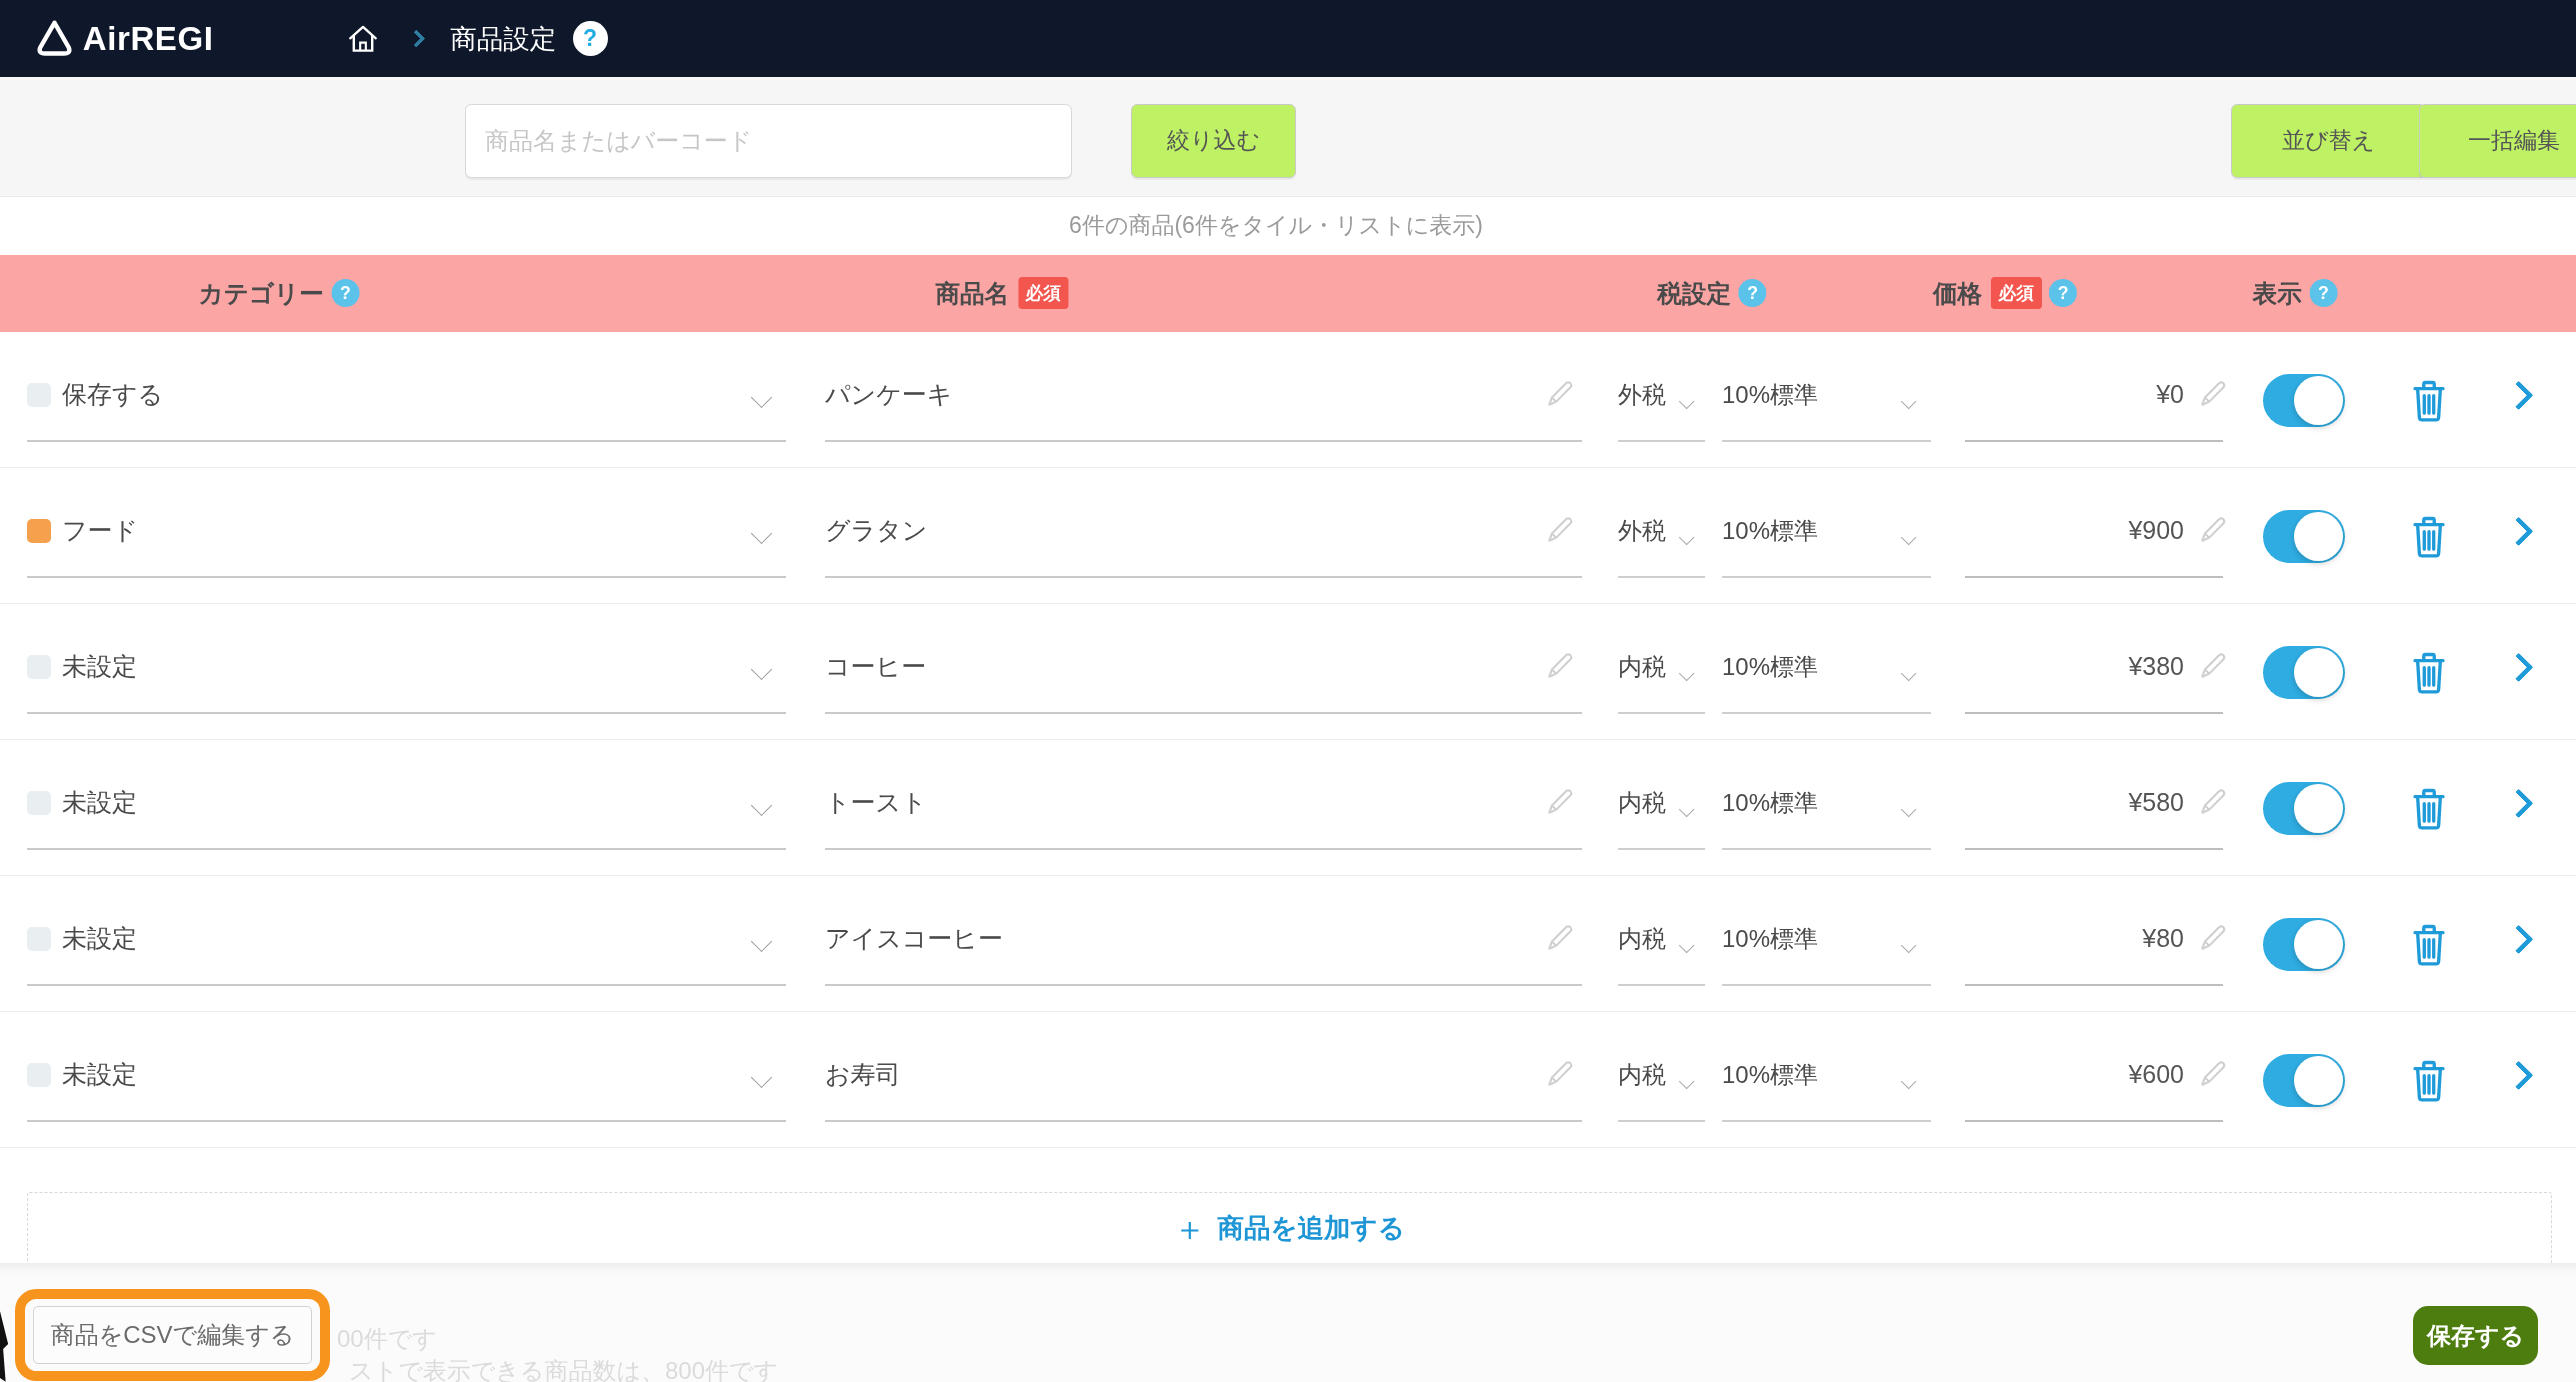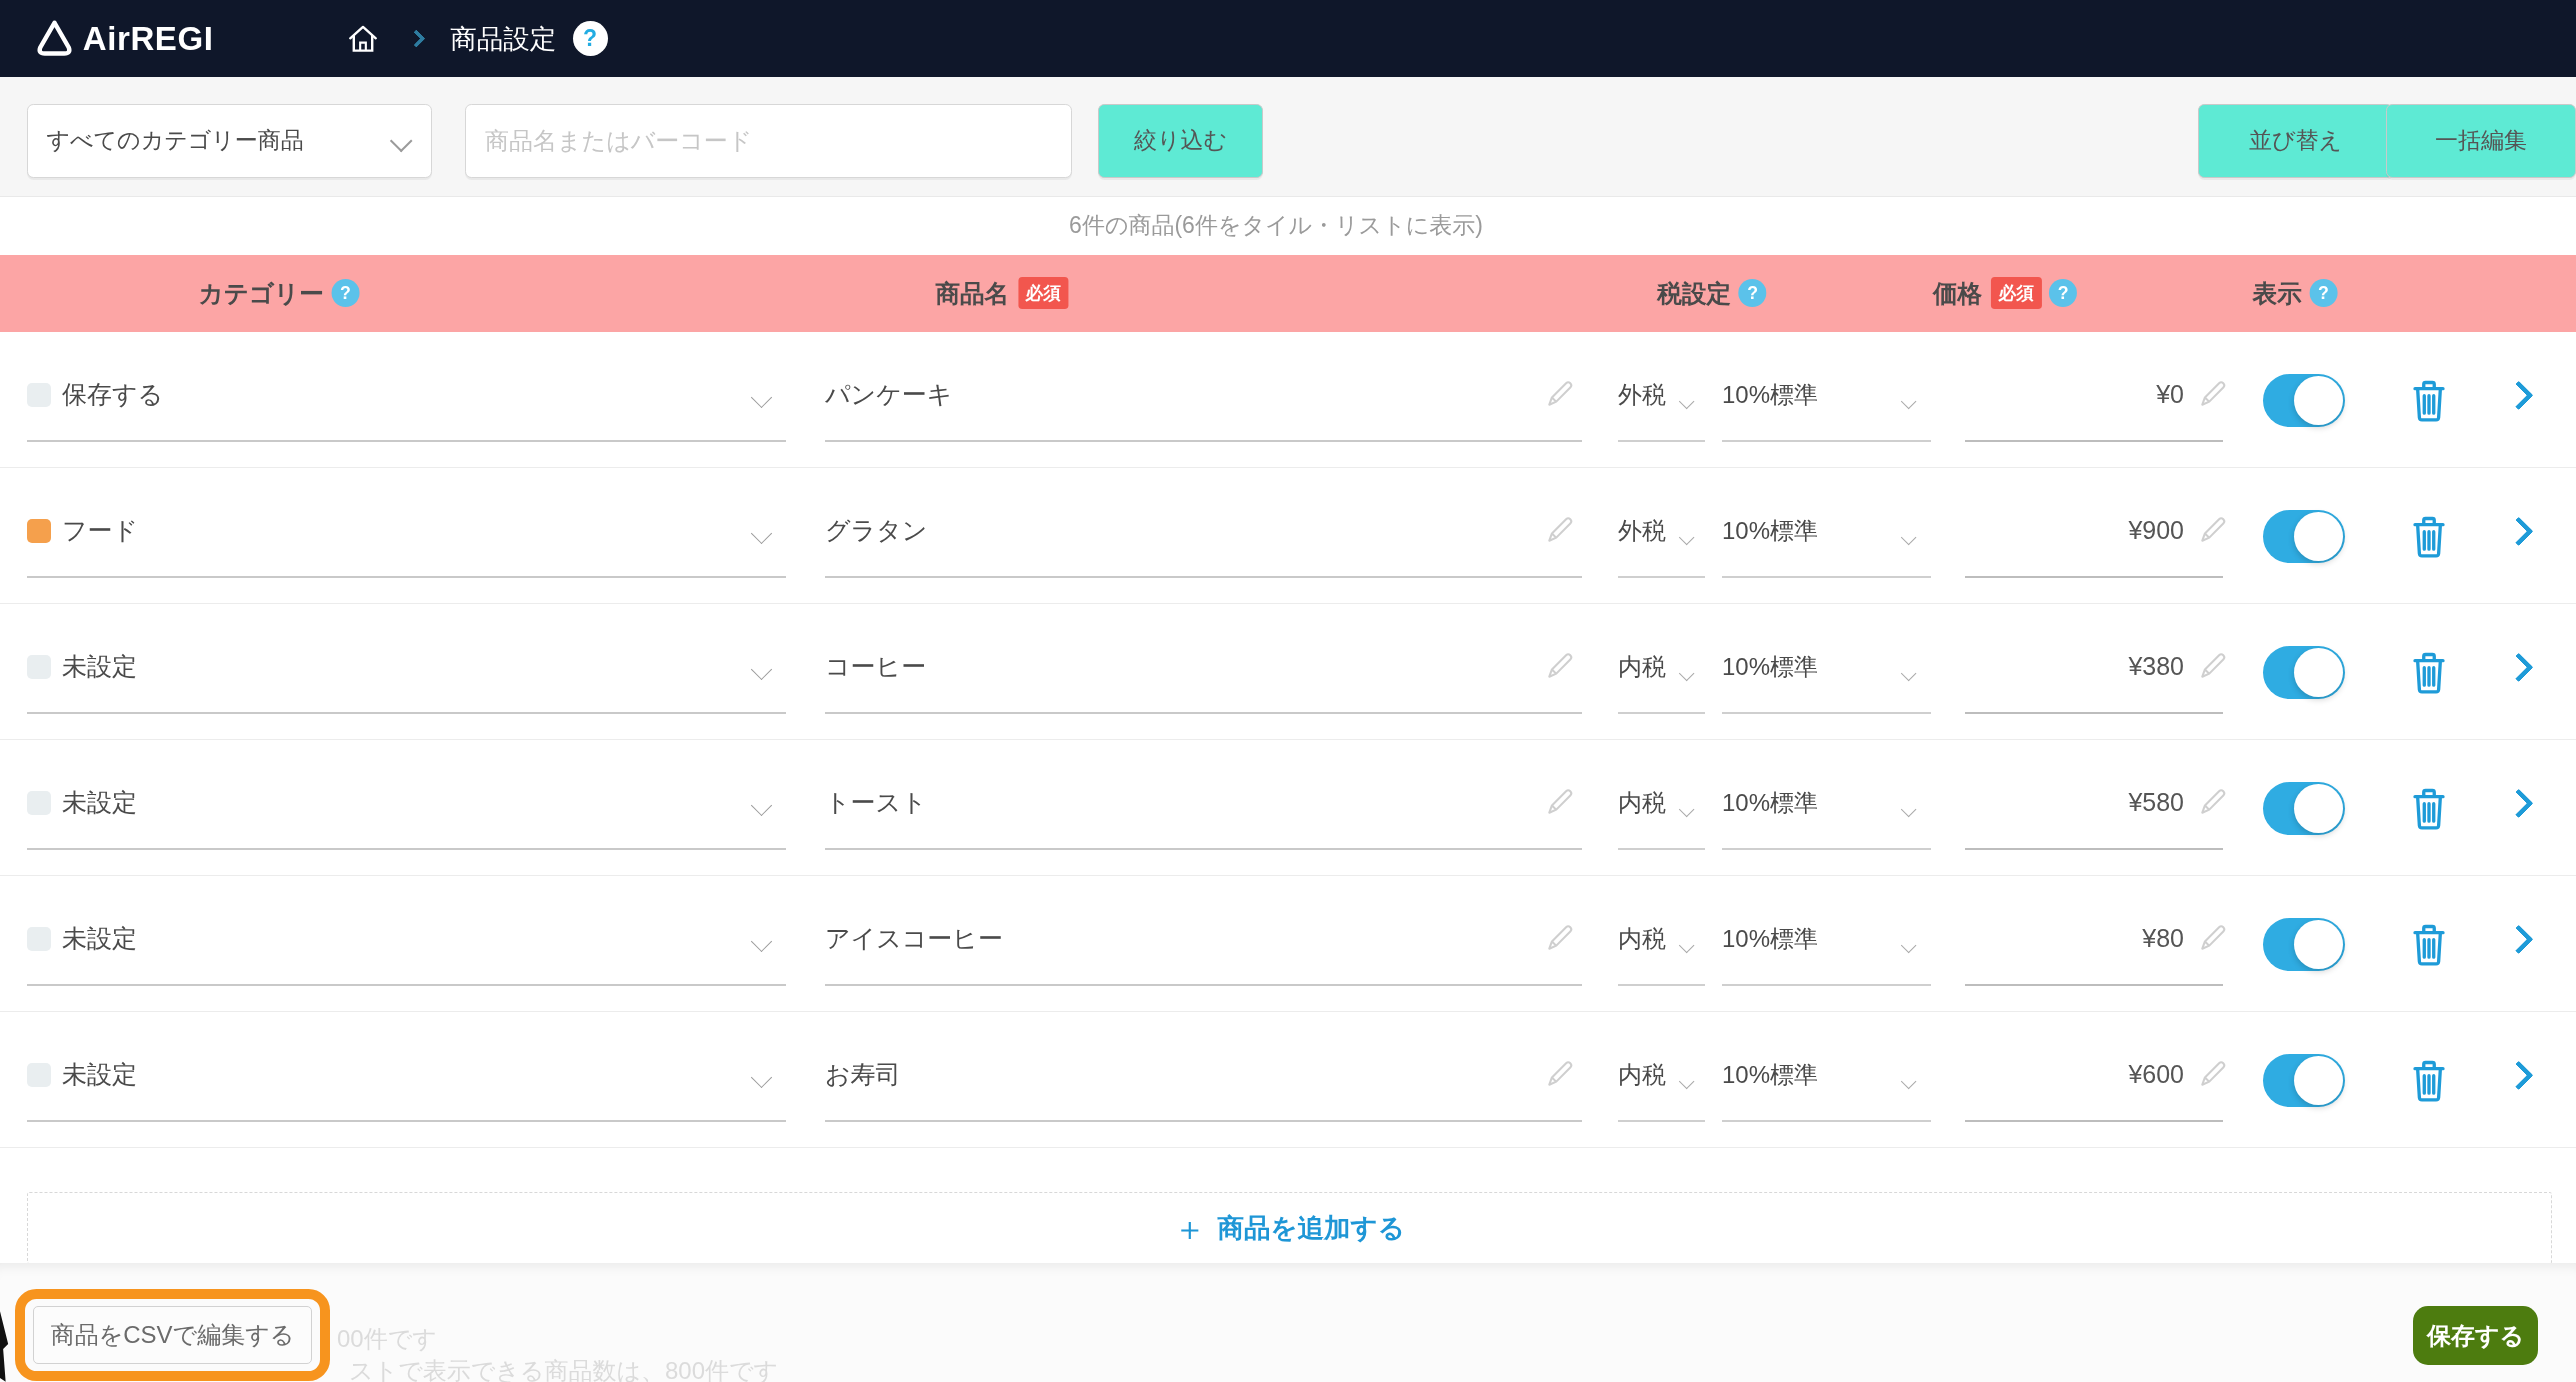--- a/index.html
+++ b/index.html
@@ -50,24 +50,25 @@
   }
   .search-input {
     position:absolute; left:465px; top:26.5px; width:607px; height:74px;
     background:#fff; border:1.3px solid #D7D7D7; border-radius:6.3px;
     box-shadow:0 1.9px 0 rgba(0,0,0,0.05);
     font-size:24px; color:#4A4A4A; padding:0 19px;
     font-family:"Liberation Sans","DejaVu Sans",sans-serif;
   }
   .search-input::placeholder { color:#C6C6C6; }
   .btn {
-    height:74px; background:#5eead4; border:1.3px solid #C9C9C9; border-radius:6.3px;
+    height:74px; background:#bef264; border:1.3px solid #C9C9C9; border-radius:6.3px;
     box-shadow:0 1.9px 0 rgba(0,0,0,0.05);
     font-size:23px; color:#555; text-align:center; cursor:pointer;
     font-family:"Liberation Sans","DejaVu Sans",sans-serif;
+    margin-left:33px;
   }
   .btn-filter { position:absolute; left:1098px; top:26.5px; width:165px; }
   .btn-sort   { position:absolute; left:2198px; top:26.5px; width:195px; }
   .btn-bulk   { position:absolute; left:2386px; top:26.5px; width:190px; }
 
   
   .countbar {
     position:absolute; left:0; top:197px; width:2576px; height:57px; background:#fff;
     display:flex; align-items:center; justify-content:center; padding-right:24px;
   }
@@ -196,24 +197,20 @@
       </svg>
     </a>
     <span class="crumb-chev"></span>
     <span class="crumb-label">商品設定</span>
     <span class="help-white">
         <span>?</span>
       </span>
   </header>
 
   <div class="filterbar">
-    <div class="select-box">
-      <span class="value">すべてのカテゴリー商品</span>
-      <span class="chev-lg"></span>
-    </div>
     <input class="search-input" type="text" placeholder="商品名またはバーコード" style="">
     <button class="btn btn-filter">絞り込む</button>
     <button class="btn btn-sort">並び替え</button>
     <button class="btn btn-bulk">一括編集</button>
   </div>
 
   <div class="countbar">
     <span>6件の商品(6件をタイル・リストに表示)</span>
   </div>
 

